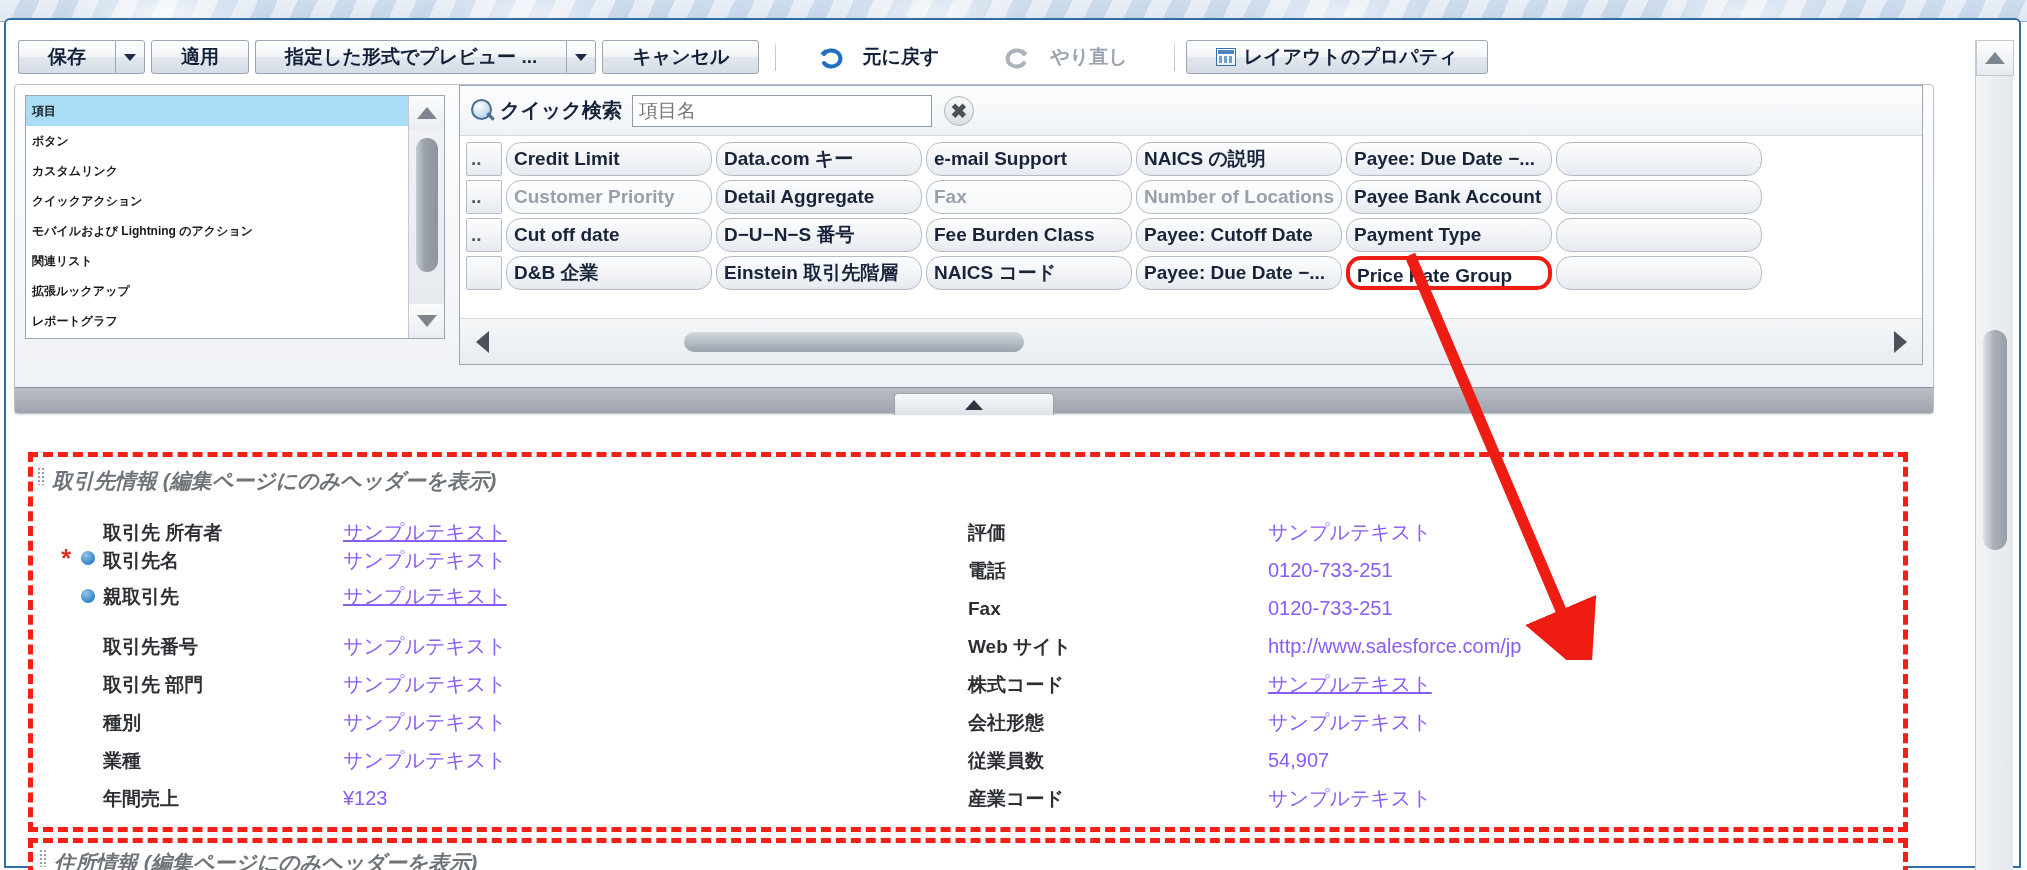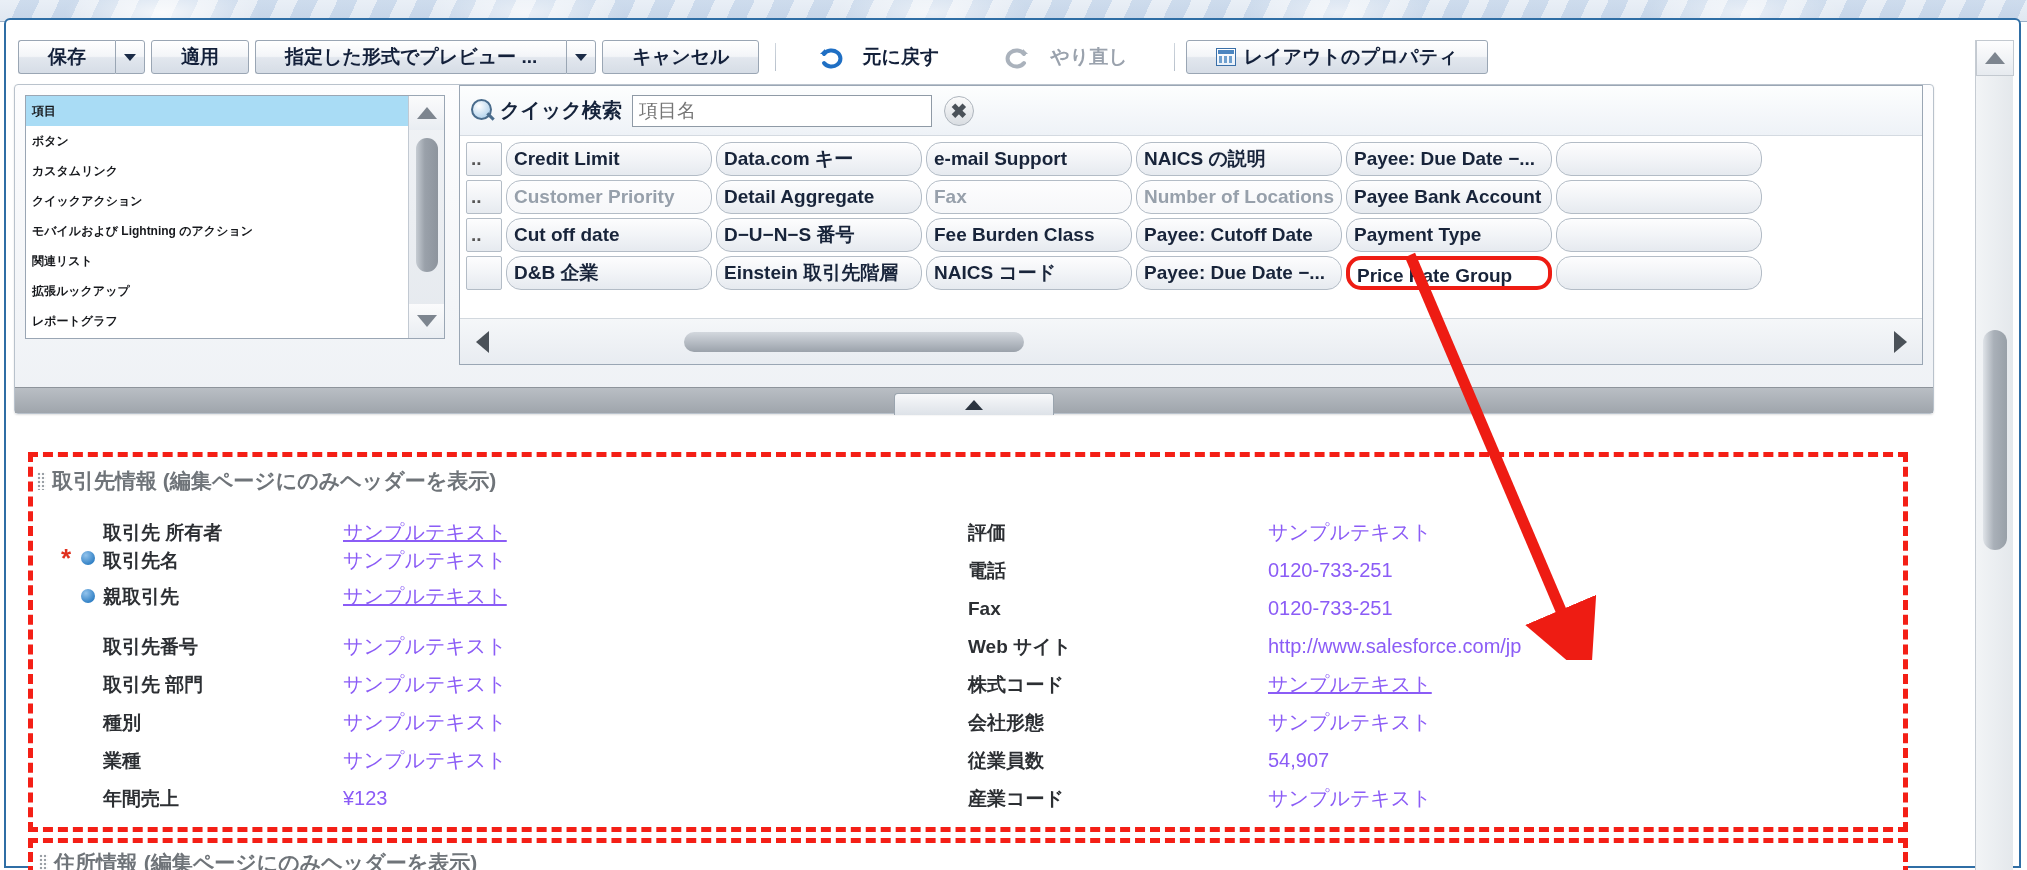--- a/index.html
+++ b/index.html
@@ -308,26 +308,27 @@
     position: absolute;
     left: 22px; top: 432px;
     width: 1880px; height: 380px;
     border: 5px dashed #f41f16;
     background: #ffffff;
     padding: 10px 0 0 0;
     overflow: hidden;
   }
   .section-header {
     display: flex;
-    align-items: center;
+    align-items: flex-start;
     font-size: 21px;
     font-weight: bold;
     color: #6f7479;
     padding-left: 4px;
     margin-bottom: 6px;
+    font-style: italic;
   }
   .grip {
     width: 9px; height: 18px;
     margin-right: 6px;
     background-image:
       radial-gradient(circle, #9aa0a6 1.3px, transparent 1.6px);
     background-size: 4px 4px;
   }
 
   .two-col {

